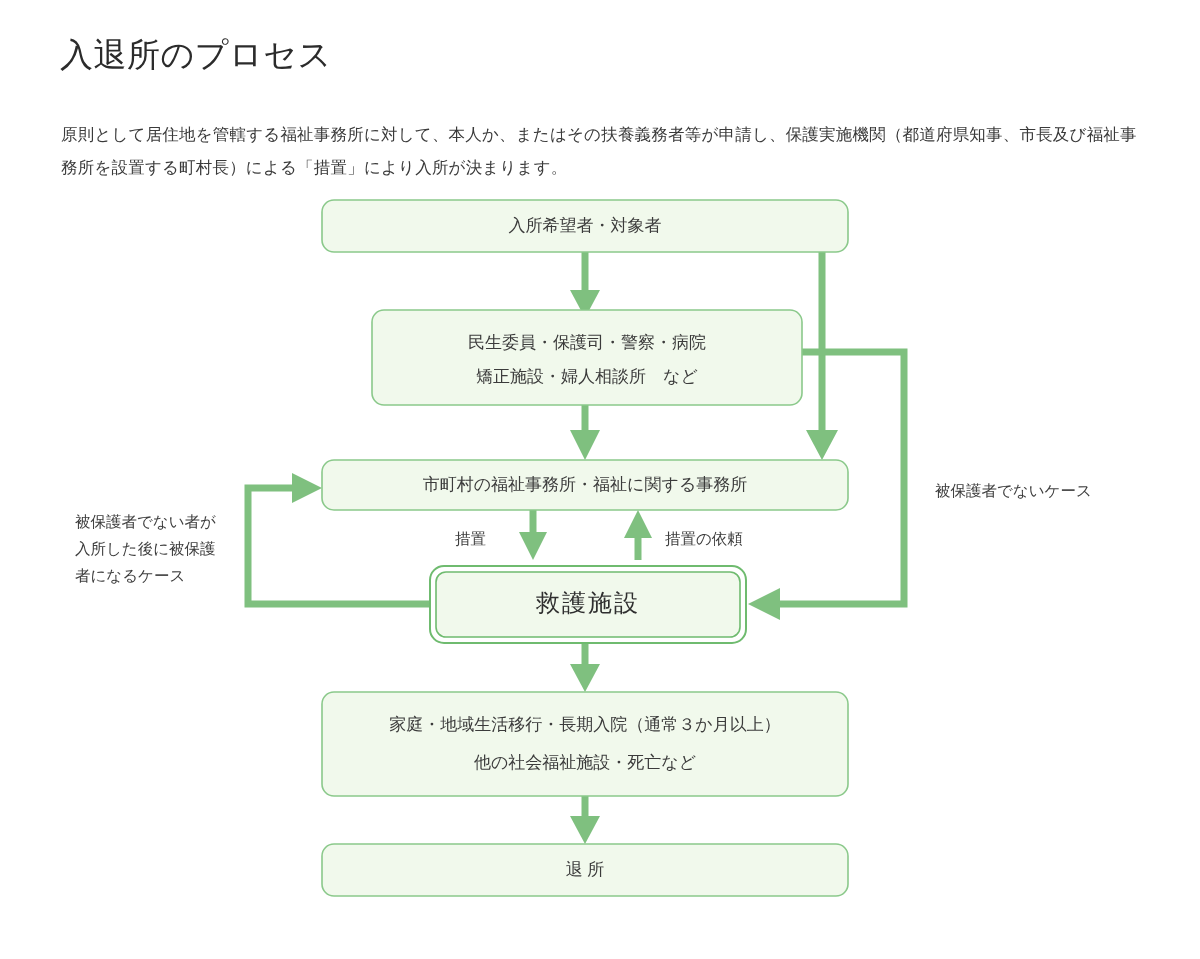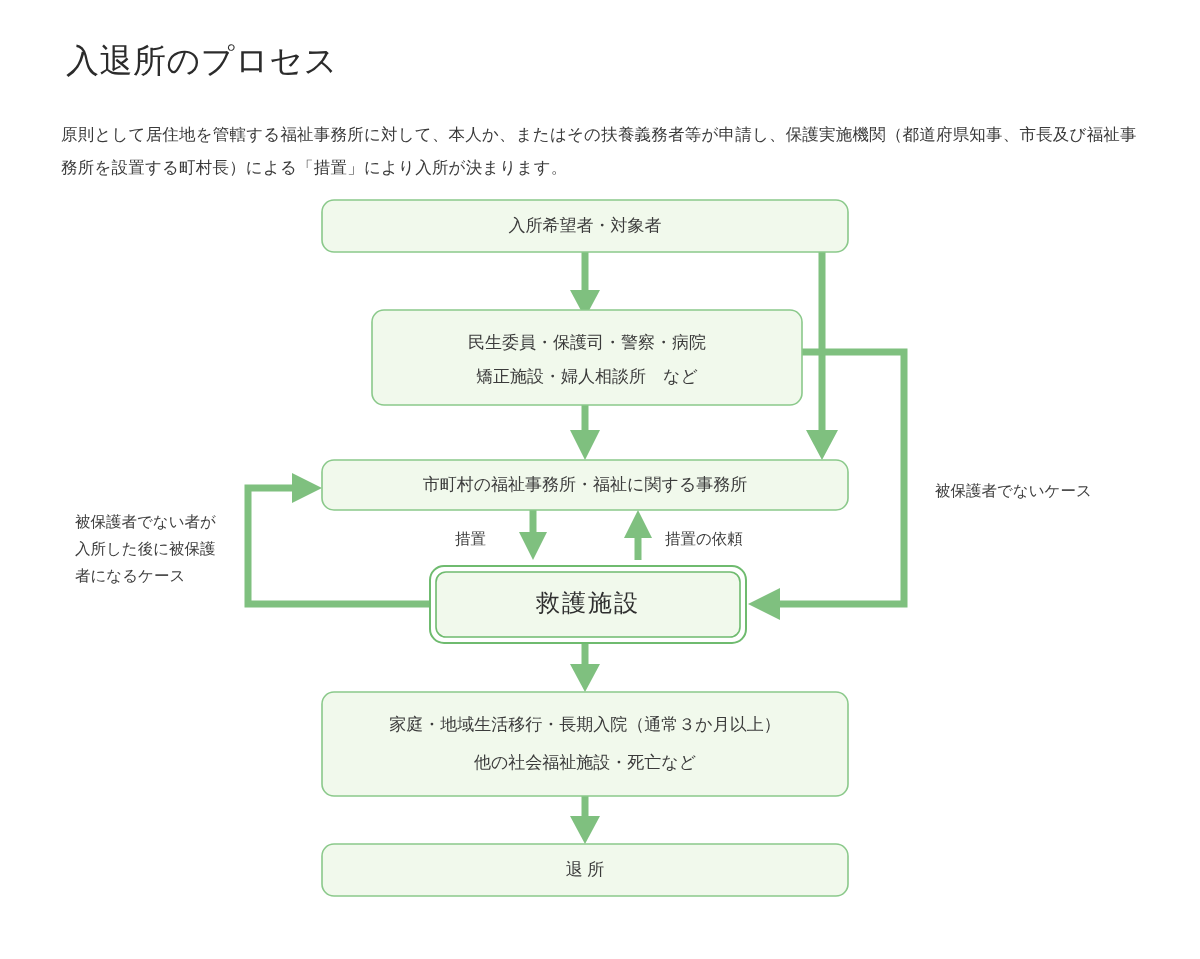--- a/index.html
+++ b/index.html
@@ -22,21 +22,21 @@
     box-sizing: border-box;
   }
   .page-title {
     position: absolute;
     left: 58px;
     top: 32px;
     font-size: 33px;
     font-weight: 400;
     color: #2b2b2b;
     letter-spacing: 0.5px;
-    margin: 8px;
+    margin: 2px;
     line-height: 1.3;
   }
   .intro-paragraph {
     position: absolute;
     left: 57px;
     top: 114px;
     width: 1090px;
     font-size: 16.5px;
     line-height: 2.0;
     color: #3a3a3a;

